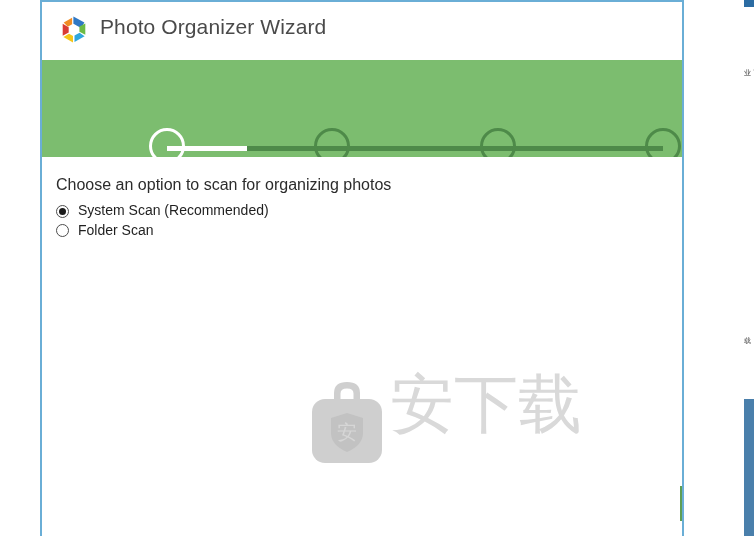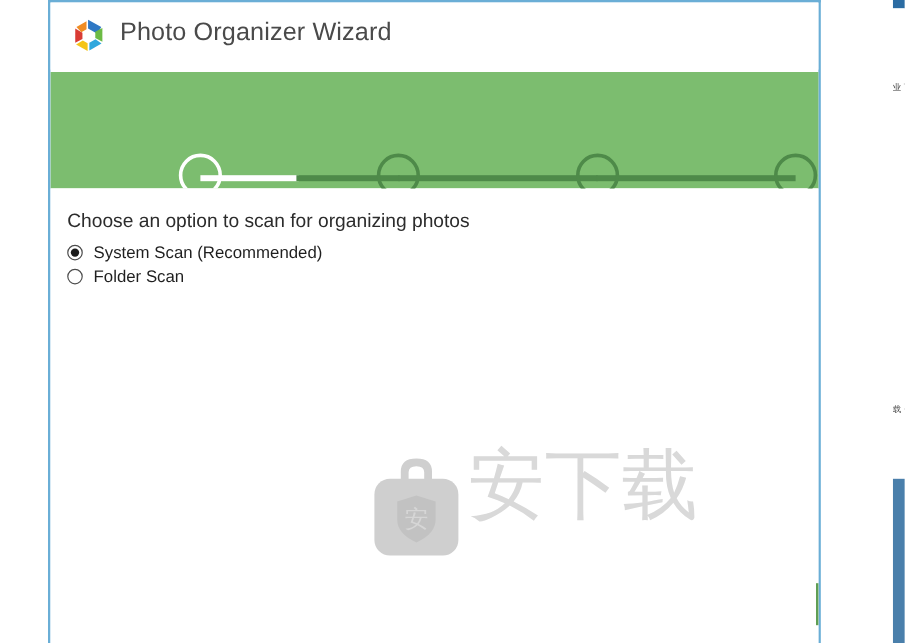--- a/index.html
+++ b/index.html
@@ -205,21 +205,21 @@
     font-family: "Liberation Sans", sans-serif;
     white-space: nowrap;
   }
   .radio-row {
     position: absolute;
     left: 14px;
     display: flex;
     align-items: center;
     cursor: pointer;
   }
-  #radio-system { top: 45px; }
+  #radio-system { top: 45px; align-items: flex-end; }
   #radio-folder { top: 65px; }
   .radio-mark {
     width: 13px;
     height: 13px;
     border: 1px solid #4d4d4d;
     border-radius: 50%;
     box-sizing: border-box;
     background: #ffffff;
     display: flex;
     align-items: center;

